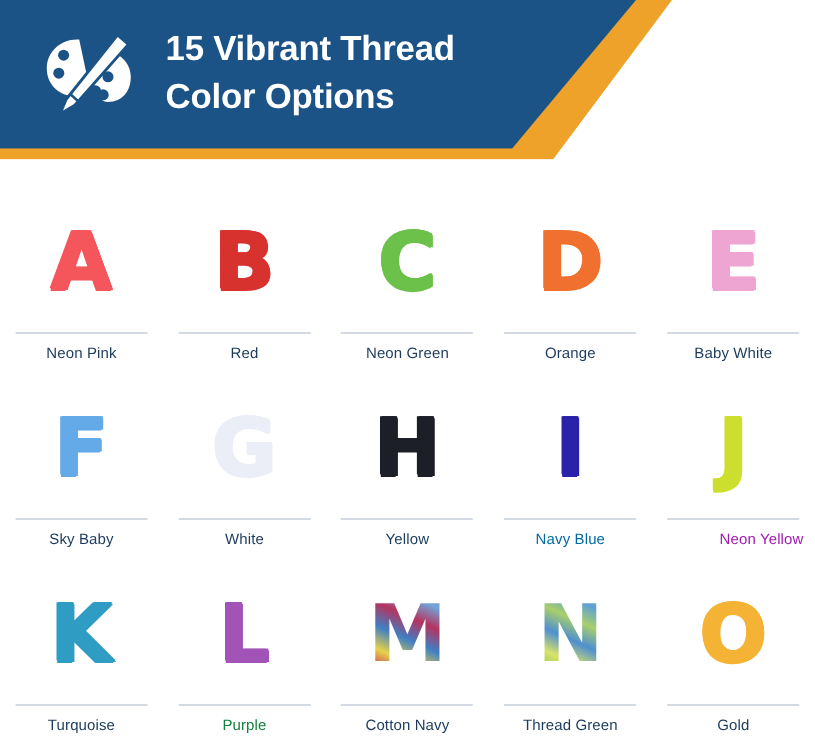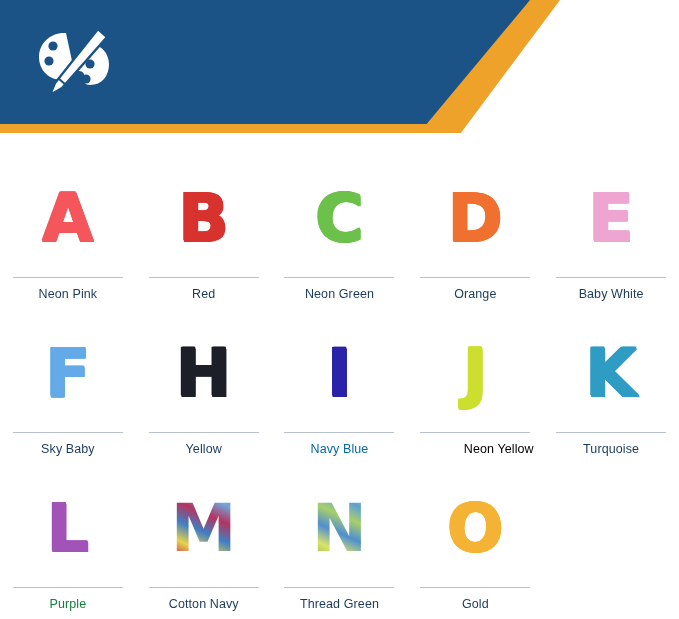--- a/index.html
+++ b/index.html
@@ -145,20 +145,22 @@
       <circle cx="54" cy="36" r="4.6" fill="#1b5387"></circle>
       <circle cx="50" cy="51" r="4.6" fill="#1b5387"></circle>
 
       <path d="M62 1 L71 9 L26 60 L14 67 L19 55 L62 1 Z" fill="#ffffff"></path>
       <path d="M62 1 L71 9 L26 60 L14 67 L19 55 L62 1 Z" fill="none" stroke="#1b5387" stroke-width="2.4"></path>
       <line x1="22" y1="50" x2="31" y2="58" stroke="#1b5387" stroke-width="2.2"></line>
     </svg>
   </div>
 
   <div id="banner-title">
+    <span class="title-line">15 Vibrant Thread</span>
+    <span class="title-line">Color Options</span>
   </div>
 </div>
 
 <div id="swatch-grid">
     <div class="swatch-cell">
       <div class="letter-box">
         <span class="letter" style="color: rgb(244, 86, 92);">A</span>
       </div>
       <div class="divider" style="background: rgb(183, 194, 205);"></div>
       <div class="swatch-label" style="color: rgb(27, 58, 92);">Neon Pink</div>
@@ -193,38 +195,45 @@
     </div>
     <div class="swatch-cell">
       <div class="letter-box">
         <span class="letter" style="color: rgb(100, 170, 232);">F</span>
       </div>
       <div class="divider" style="background: rgb(183, 194, 205);"></div>
       <div class="swatch-label" style="color: rgb(27, 58, 92);">Sky Baby</div>
     </div>
     <div class="swatch-cell">
       <div class="letter-box">
+        <span class="letter" style="color: rgb(236, 238, 247);">G</span>
+      </div>
+      <div class="divider" style="background: rgb(183, 194, 205);"></div>
+      <div class="swatch-label" style="color: rgb(27, 58, 92);">White</div>
+    </div>
+    <div class="swatch-cell">
+      <div class="letter-box">
         <span class="letter" style="color: rgb(29, 31, 40);">H</span>
       </div>
       <div class="divider" style="background: rgb(183, 194, 205);"></div>
       <div class="swatch-label" style="color: rgb(27, 58, 92);">Yellow</div>
     </div>
     <div class="swatch-cell">
       <div class="letter-box">
         <span class="letter" style="color: rgb(42, 34, 168);">I</span>
       </div>
       <div class="divider" style="background: rgb(183, 194, 205);"></div>
       <div class="swatch-label" style="color: #0369a1;">Navy Blue</div>
     </div>
     <div class="swatch-cell">
       <div class="letter-box">
         <span class="letter" style="color: rgb(204, 223, 46);">J</span>
       </div>
       <div class="divider" style="background: rgb(183, 194, 205);"></div>
-      <div class="swatch-label" style="color: #000000; margin-left: 47px;">Neon Yellow</div>
+      <div class="swatch-label" style="color: #a21caf; margin-left: 47px;">Neon Yellow</div>
     </div>
     <div class="swatch-cell">
       <div class="letter-box">
         <span class="letter" style="color: rgb(47, 156, 196);">K</span>
       </div>
       <div class="divider" style="background: rgb(183, 194, 205);"></div>
       <div class="swatch-label" style="color: rgb(27, 58, 92);">Turquoise</div>
     </div>
     <div class="swatch-cell">
       <div class="letter-box">

